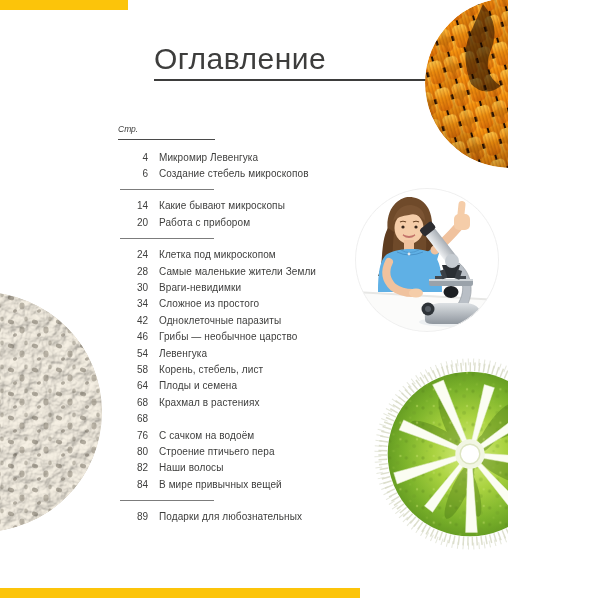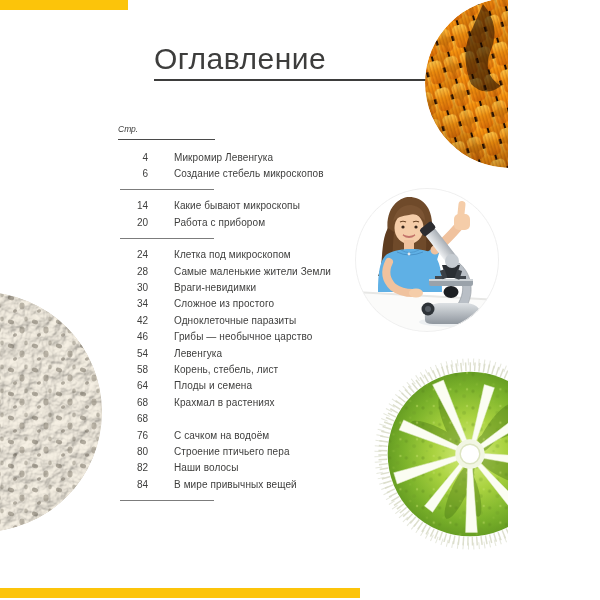--- a/index.html
+++ b/index.html
@@ -20,21 +20,21 @@
   }
   .title-rule{position:absolute;left:154px;top:79px;width:273px;height:1.5px;background:#3d3d3c;}
   .toc{position:absolute;left:118px;top:120px;width:280px;}
   .toc-col-header{
     width:30px;text-align:left;font-size:8.5px;font-style:italic;color:#3e3e3d;margin-top:4px;
   }
   .toc-header-rule{width:97px;height:1px;background:#4a4a4a;margin-top:5px;}
   .toc-list{margin-top:9px;}
   .toc-row{display:flex;align-items:center;height:16.4px;font-size:10px;}
   .toc-num{width:30px;text-align:right;flex:0 0 30px;}
-  .toc-title{margin-left:26px;white-space:nowrap;letter-spacing:.1px;}
+  .toc-title{margin-left:11px;white-space:nowrap;letter-spacing:.1px;}
   .toc-divider{height:16px;display:flex;align-items:center;}
   .toc-divider span{display:block;width:94px;height:1px;background:#7c7c7c;margin-left:2px;}
   .photo{position:absolute;border-radius:50%;overflow:hidden;}
   .photo svg{display:block;width:100%;height:100%;}
   .photo-butterfly{left:425px;top:-2px;width:170px;height:170px;}
   .photo-girl{left:355px;top:188px;width:144px;height:144px;box-shadow:0 0 0 1px #f0f0f0 inset;}
   .photo-sponge{left:-138px;top:292px;width:240px;height:240px;}
   .photo-algae{left:372px;top:356px;width:196px;height:196px;}
 </style>
 </head>
@@ -164,20 +164,24 @@
         <div class="toc-row">
           <span class="toc-num">82</span>
           <span class="toc-title">Наши волосы</span>
         </div>
         <div class="toc-row">
           <span class="toc-num">84</span>
           <span class="toc-title">В мире привычных вещей</span>
         </div>
         <div class="toc-divider">
           <span></span>
+        </div>
+        <div class="toc-row">
+          <span class="toc-num">89</span>
+          <span class="toc-title">Подарки для любознательных</span>
         </div>
       </div>
   </div>
 
   <div class="photo photo-girl">
     <svg viewBox="0 0 144 144">
       <defs>
         <clipPath id="gclip">
             <circle cx="72" cy="72" r="72"></circle>
           </clipPath>

